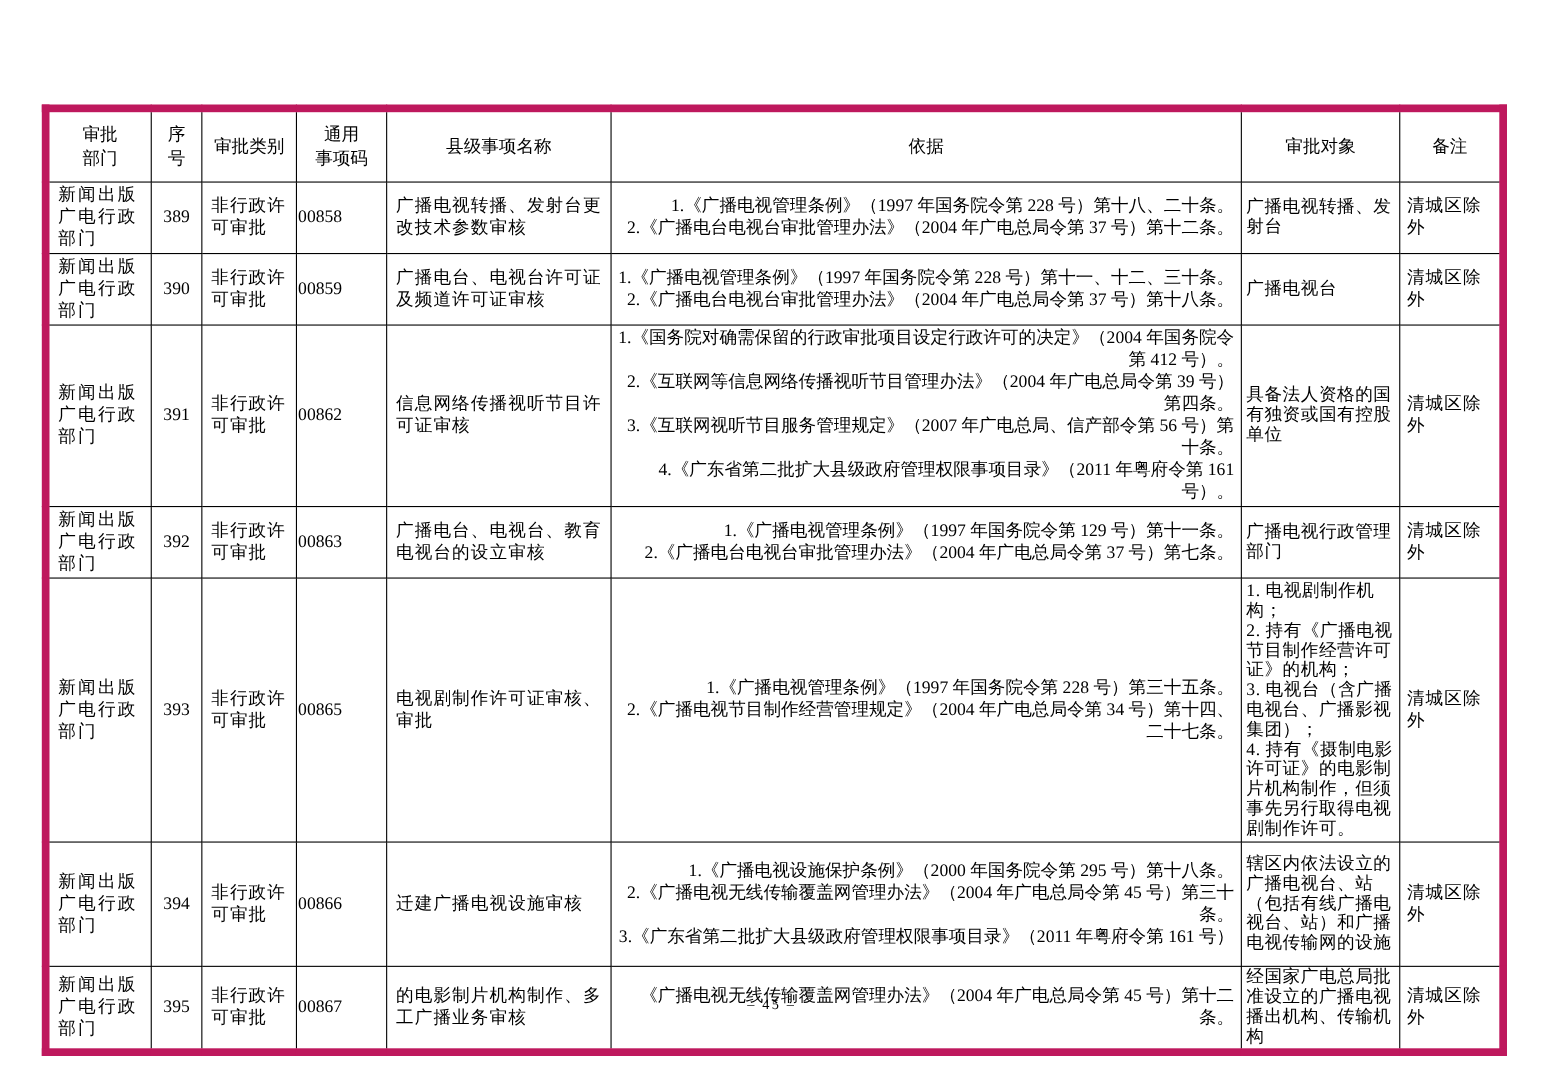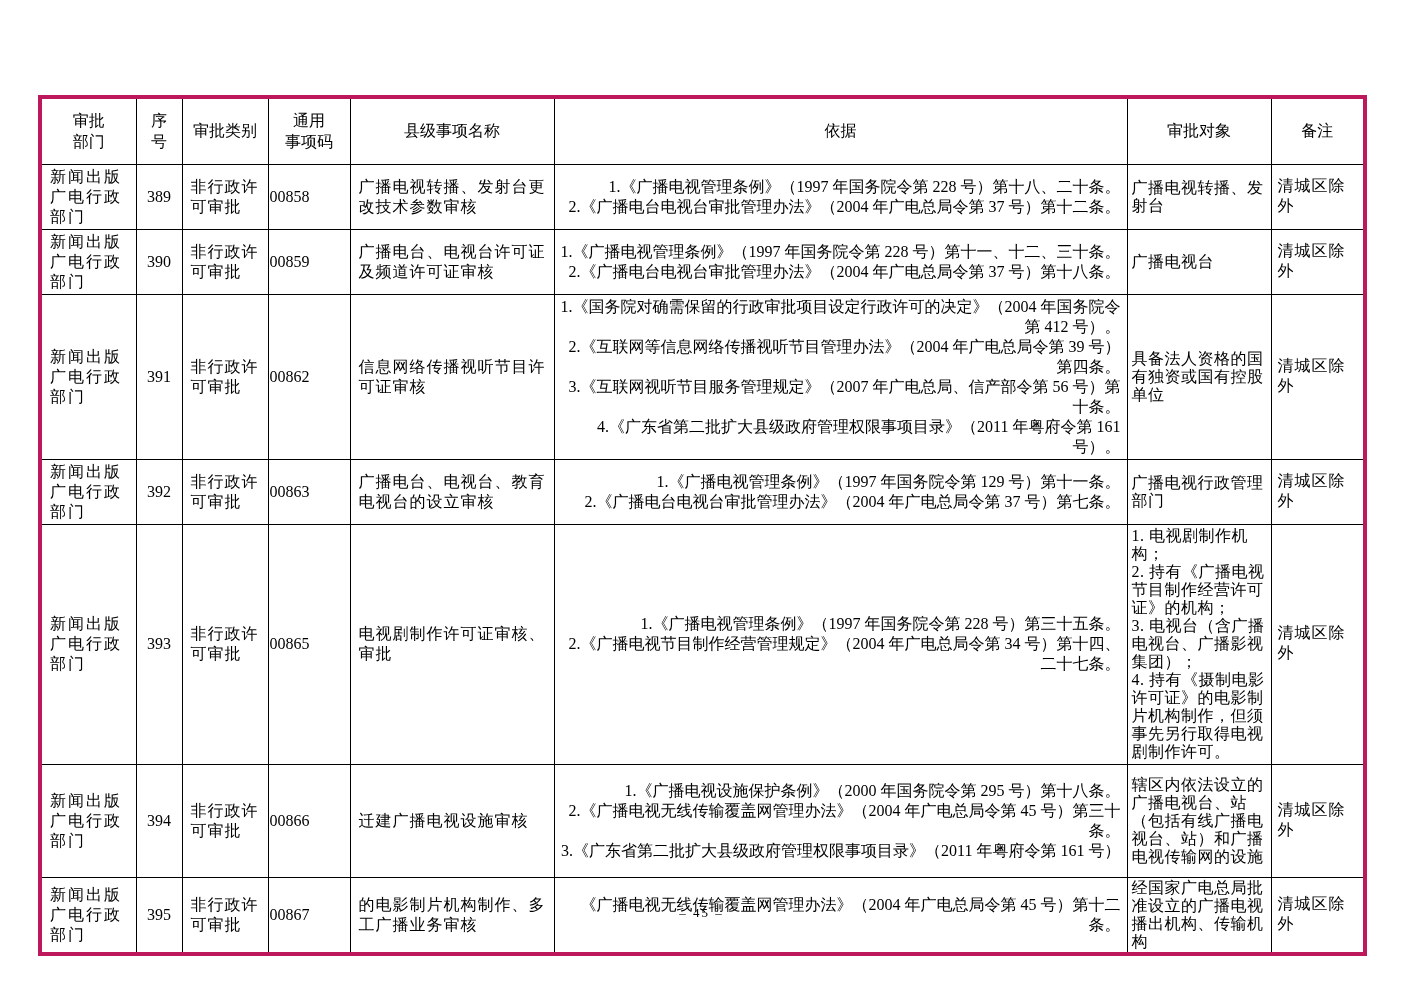--- a/index.html
+++ b/index.html
@@ -7,21 +7,21 @@
   body {
     width: 1403px; height: 992px;
     background: #ffffff; color: #000;
     font-family: "Liberation Serif", "DejaVu Serif", serif;
   }
   .page { position: relative; width: 1403px; height: 992px; overflow: hidden; }
 
   table.approval {
     position: absolute; left: 38px; top: 95px; width: 1325px;
     border-collapse: collapse; table-layout: fixed;
-    border: 4px solid #be185d;
+    border: 7px solid #be185d;
   }
   th, td {
     border: 1px solid #000;
     font-weight: normal;
     font-size: 16px;
     line-height: 1.25;
     vertical-align: middle;
     white-space: pre-line;
     padding: 2px 5px;
     word-break: break-all;

